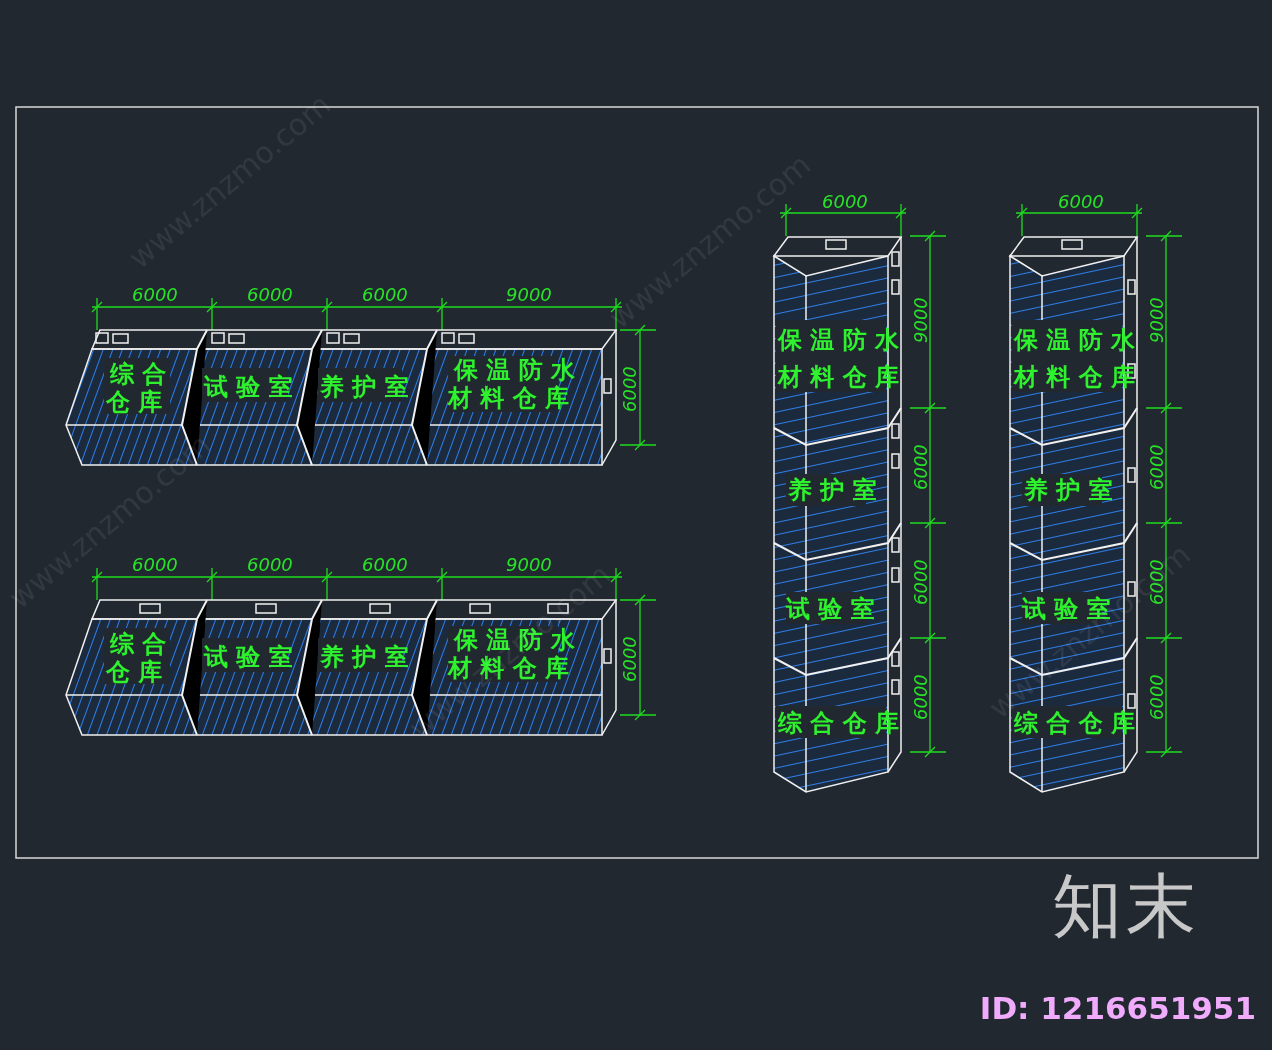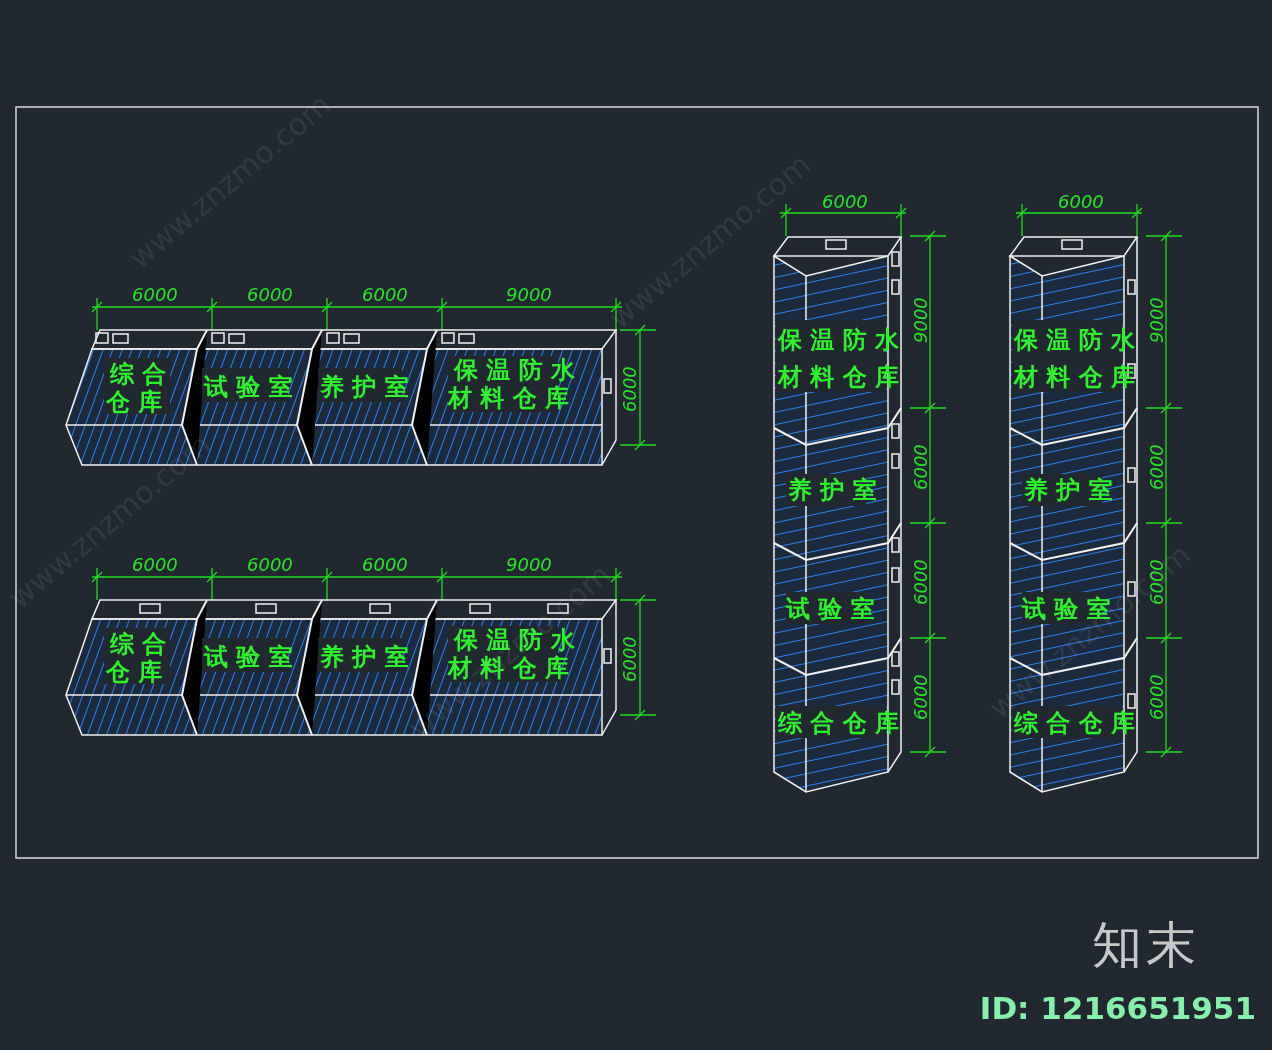--- a/index.html
+++ b/index.html
@@ -1,21 +1,21 @@
 <!DOCTYPE html>
 <html><head>
 <meta charset="utf-8">
 <style>
   html,body{margin:0;padding:0;background:#212830;}
   body{width:1272px;height:1050px;position:relative;overflow:hidden;font-family:"DejaVu Sans",sans-serif;}
   svg{position:absolute;left:0;top:0;}
   .dim{fill:#27e327;font-family:"DejaVu Sans",sans-serif;font-size:18px;font-style:italic;}
   .lbl{fill:#2df22d;font-family:"DejaVu Sans",sans-serif;font-size:24px;font-weight:bold;}
-  .brand{position:absolute;right:72px;top:912px;color:#c8c8c8;font-size:50px;letter-spacing:4px;font-family:Liberation Sans, sans-serif;}
-  .brand-id{position:absolute;right:16px;top:990px;color:#86efac;font-size:31px;font-weight:bold;font-family:"DejaVu Sans",sans-serif;}
+  .brand{position:absolute;right:72px;top:860px;color:#c8c8c8;font-size:70px;letter-spacing:4px;font-family:Liberation Sans, sans-serif;}
+  .brand-id{position:absolute;right:16px;top:990px;color:#f0abfc;font-size:31px;font-weight:bold;font-family:"DejaVu Sans",sans-serif;}
 </style>
 </head>
 <body>
 
 <svg width="1272" height="1050" viewBox="0 0 1272 1050">
   <defs>
     <pattern id="hatchDiag" patternUnits="userSpaceOnUse" width="9" height="9" patternTransform="rotate(20)">
       <rect width="9" height="9" fill="#1c2a3e"></rect>
       <line x1="0" y1="0" x2="0" y2="9" stroke="#2f7fe8" stroke-width="2"></line>
     </pattern>

